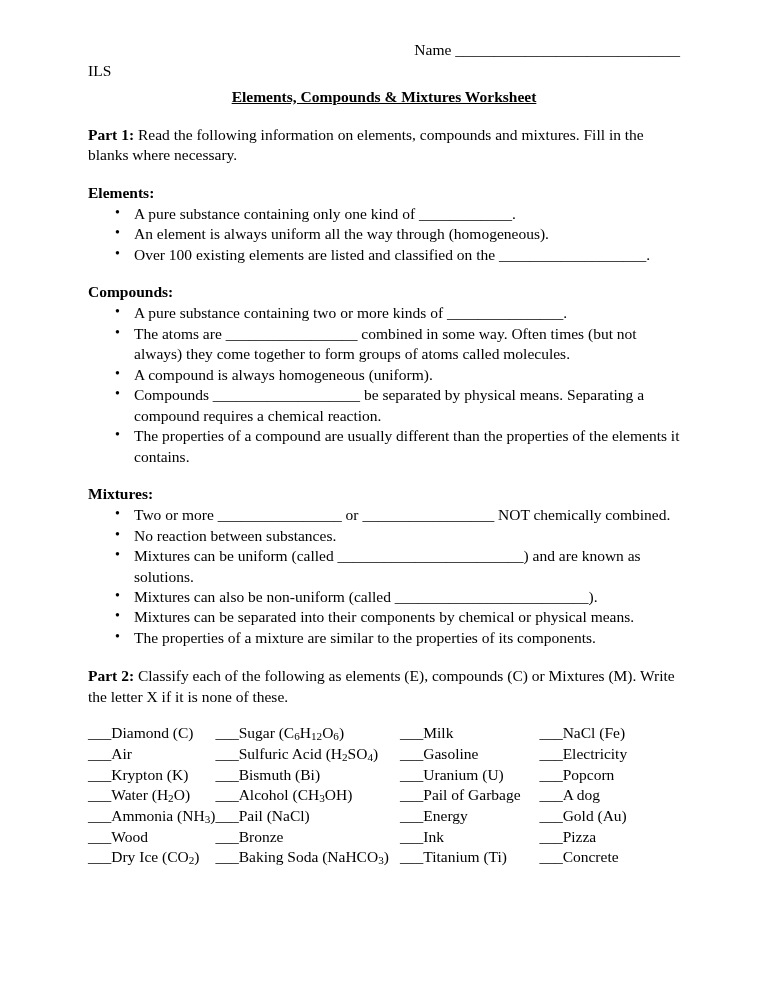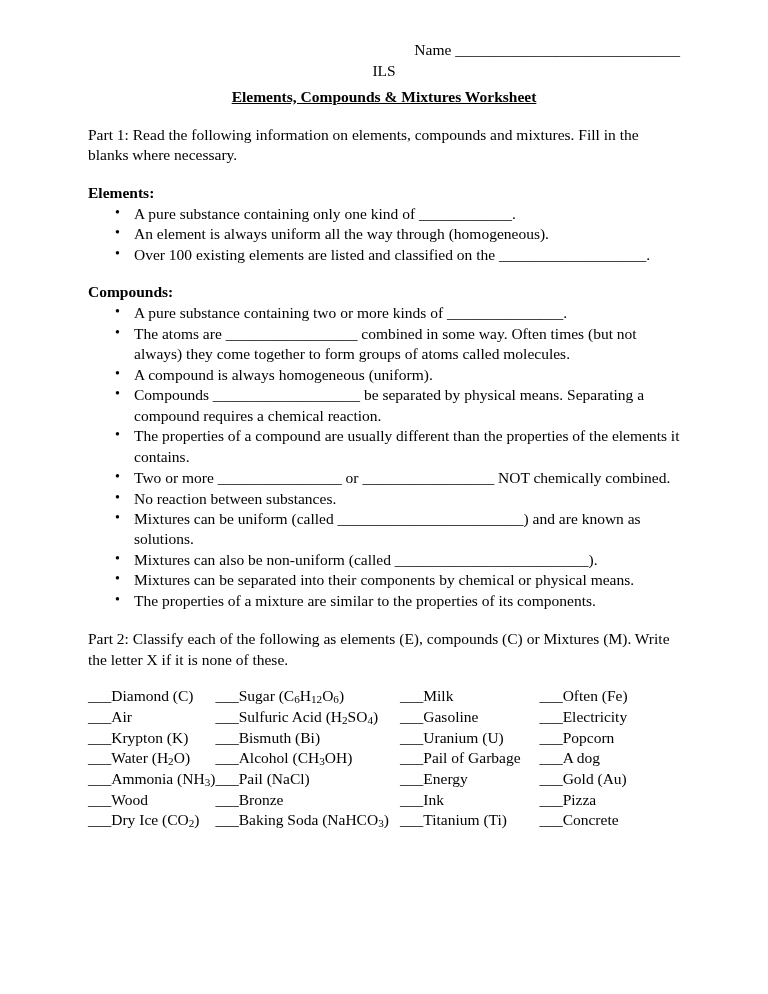--- a/index.html
+++ b/index.html
@@ -32,37 +32,36 @@
     text-align: right;
     font-size: 15.5px;
     line-height: 1.25;
     margin: 0 0 2px 0;
     white-space: pre;
   }
   .ils {
     font-size: 15.5px;
     line-height: 1.25;
     margin: 0;
-    text-align: center;
   }
   .doc-title {
     text-align: center;
     font-size: 15.5px;
     font-weight: bold;
     text-decoration: underline;
     margin: 6px 0 0 0;
     line-height: 1.3;
   }
   .para {
     font-size: 15.5px;
     line-height: 1.32;
     margin: 18px 0 0 0;
     text-align: left;
   }
-  .para b { font-weight: normal; }
+  .para b { font-weight: bold; }
   .section-head {
     font-size: 15.5px;
     font-weight: bold;
     margin: 17px 0 0 0;
     line-height: 1.3;
   }
   ul.bullets {
     margin: 1px 0 0 0;
     padding-left: 46px;
     list-style: none;
@@ -130,20 +129,21 @@
       <ul class="bullets">
         <li>A pure substance containing two or more kinds of _______________.</li>
         <li>The atoms are _________________ combined in some way.  Often times (but not always) they come together to form groups of atoms called molecules.</li>
         <li>A compound is always homogeneous (uniform).</li>
         <li>Compounds ___________________ be separated by physical means.  Separating a compound requires a chemical reaction.</li>
         <li>The properties of a compound are usually different than the properties of the elements it contains.</li>
       </ul>
     </div>
 
     <div>
+      <div class="section-head">Mixtures:</div>
       <ul class="bullets">
         <li>Two or more ________________ or _________________ NOT chemically combined.</li>
         <li>No reaction between substances.</li>
         <li>Mixtures can be uniform (called ________________________) and are known as solutions.</li>
         <li>Mixtures can also be non-uniform (called _________________________).</li>
         <li>Mixtures can be separated into their components by chemical or physical means.</li>
         <li>The properties of a mixture are similar to the properties of its components.</li>
       </ul>
     </div>
 
@@ -151,21 +151,21 @@
       <b>Part 2:</b><span> Classify each of the following as elements (E), compounds (C) or Mixtures (M).  Write the letter X if it is none of these.</span>
     </p>
 
     <div class="classify">
       <table class="classify-table">
         <tbody>
             <tr>
               <td class="c0"><span>___</span><span>Diamond (C)</span></td>
               <td class="c1"><span>___</span><span>Sugar (C<sub>6</sub>H<sub>12</sub>O<sub>6</sub>)</span></td>
               <td class="c2"><span>___</span><span>Milk</span></td>
-              <td class="c3"><span>___</span><span>Often (Fe)</span></td>
+              <td class="c3"><span>___</span><span>NaCl (Fe)</span></td>
             </tr>
             <tr>
               <td class="c0"><span>___</span><span>Air</span></td>
               <td class="c1"><span>___</span><span>Sulfuric Acid (H<sub>2</sub>SO<sub>4</sub>)</span></td>
               <td class="c2"><span>___</span><span>Gasoline</span></td>
               <td class="c3"><span>___</span><span>Electricity</span></td>
             </tr>
             <tr>
               <td class="c0"><span>___</span><span>Krypton (K)</span></td>
               <td class="c1"><span>___</span><span>Bismuth (Bi)</span></td>

